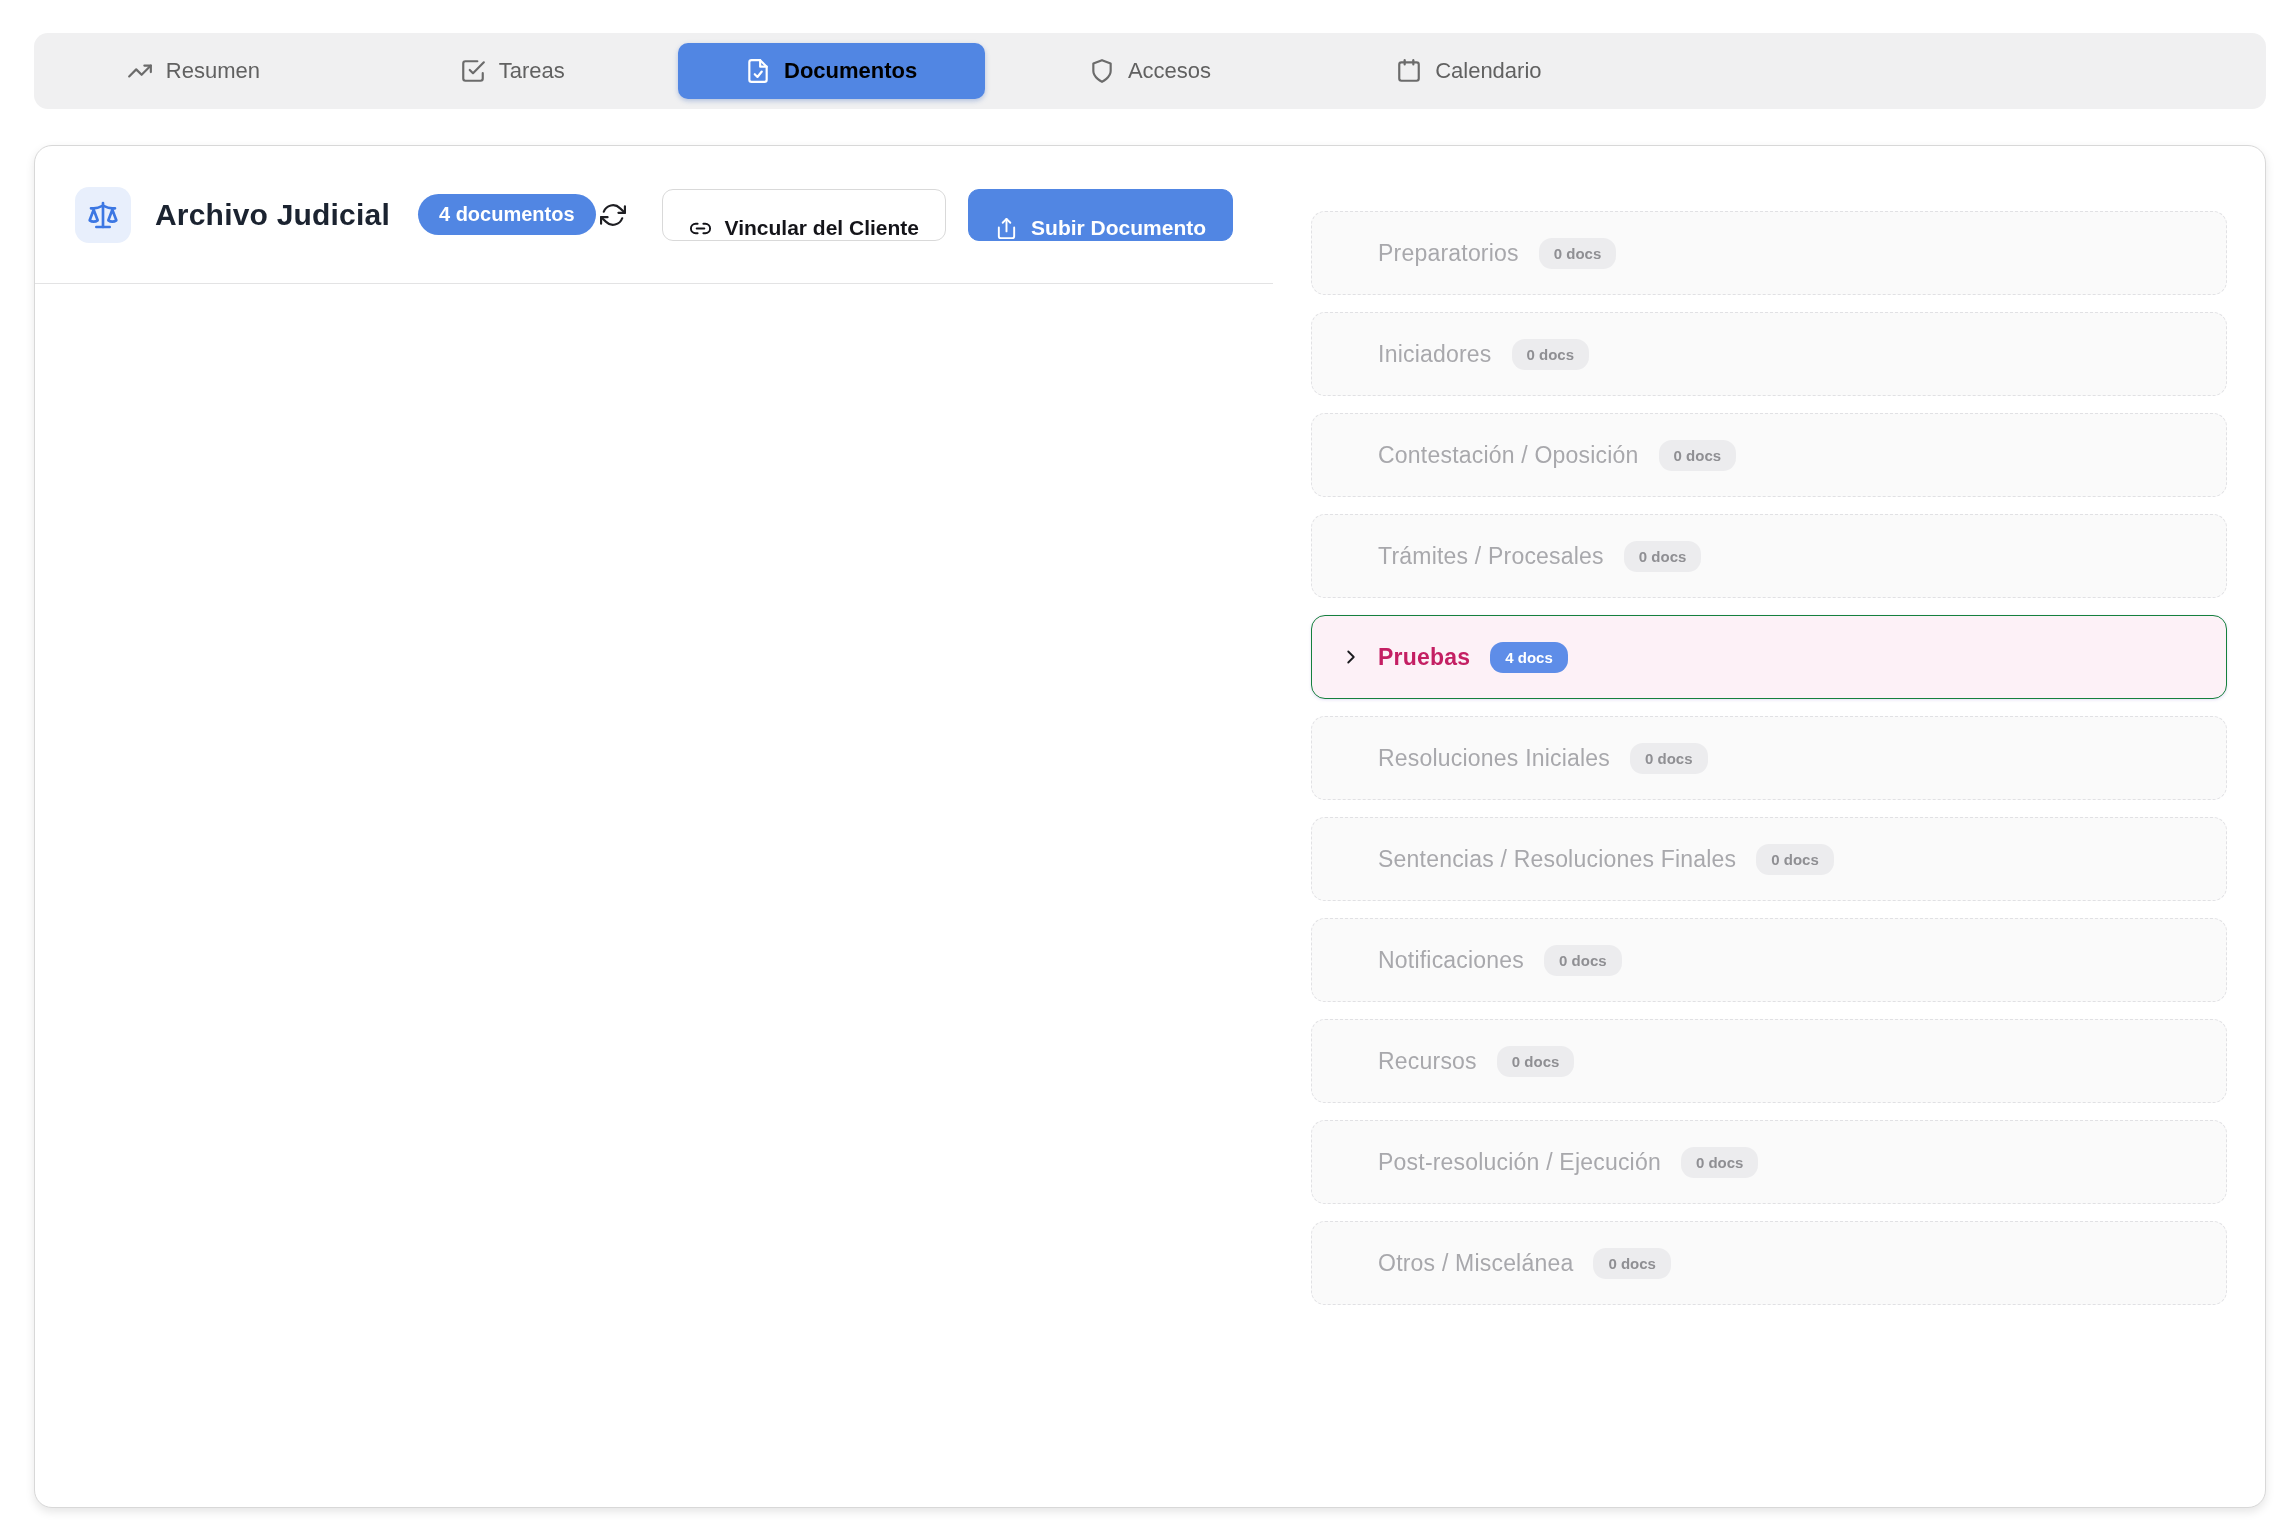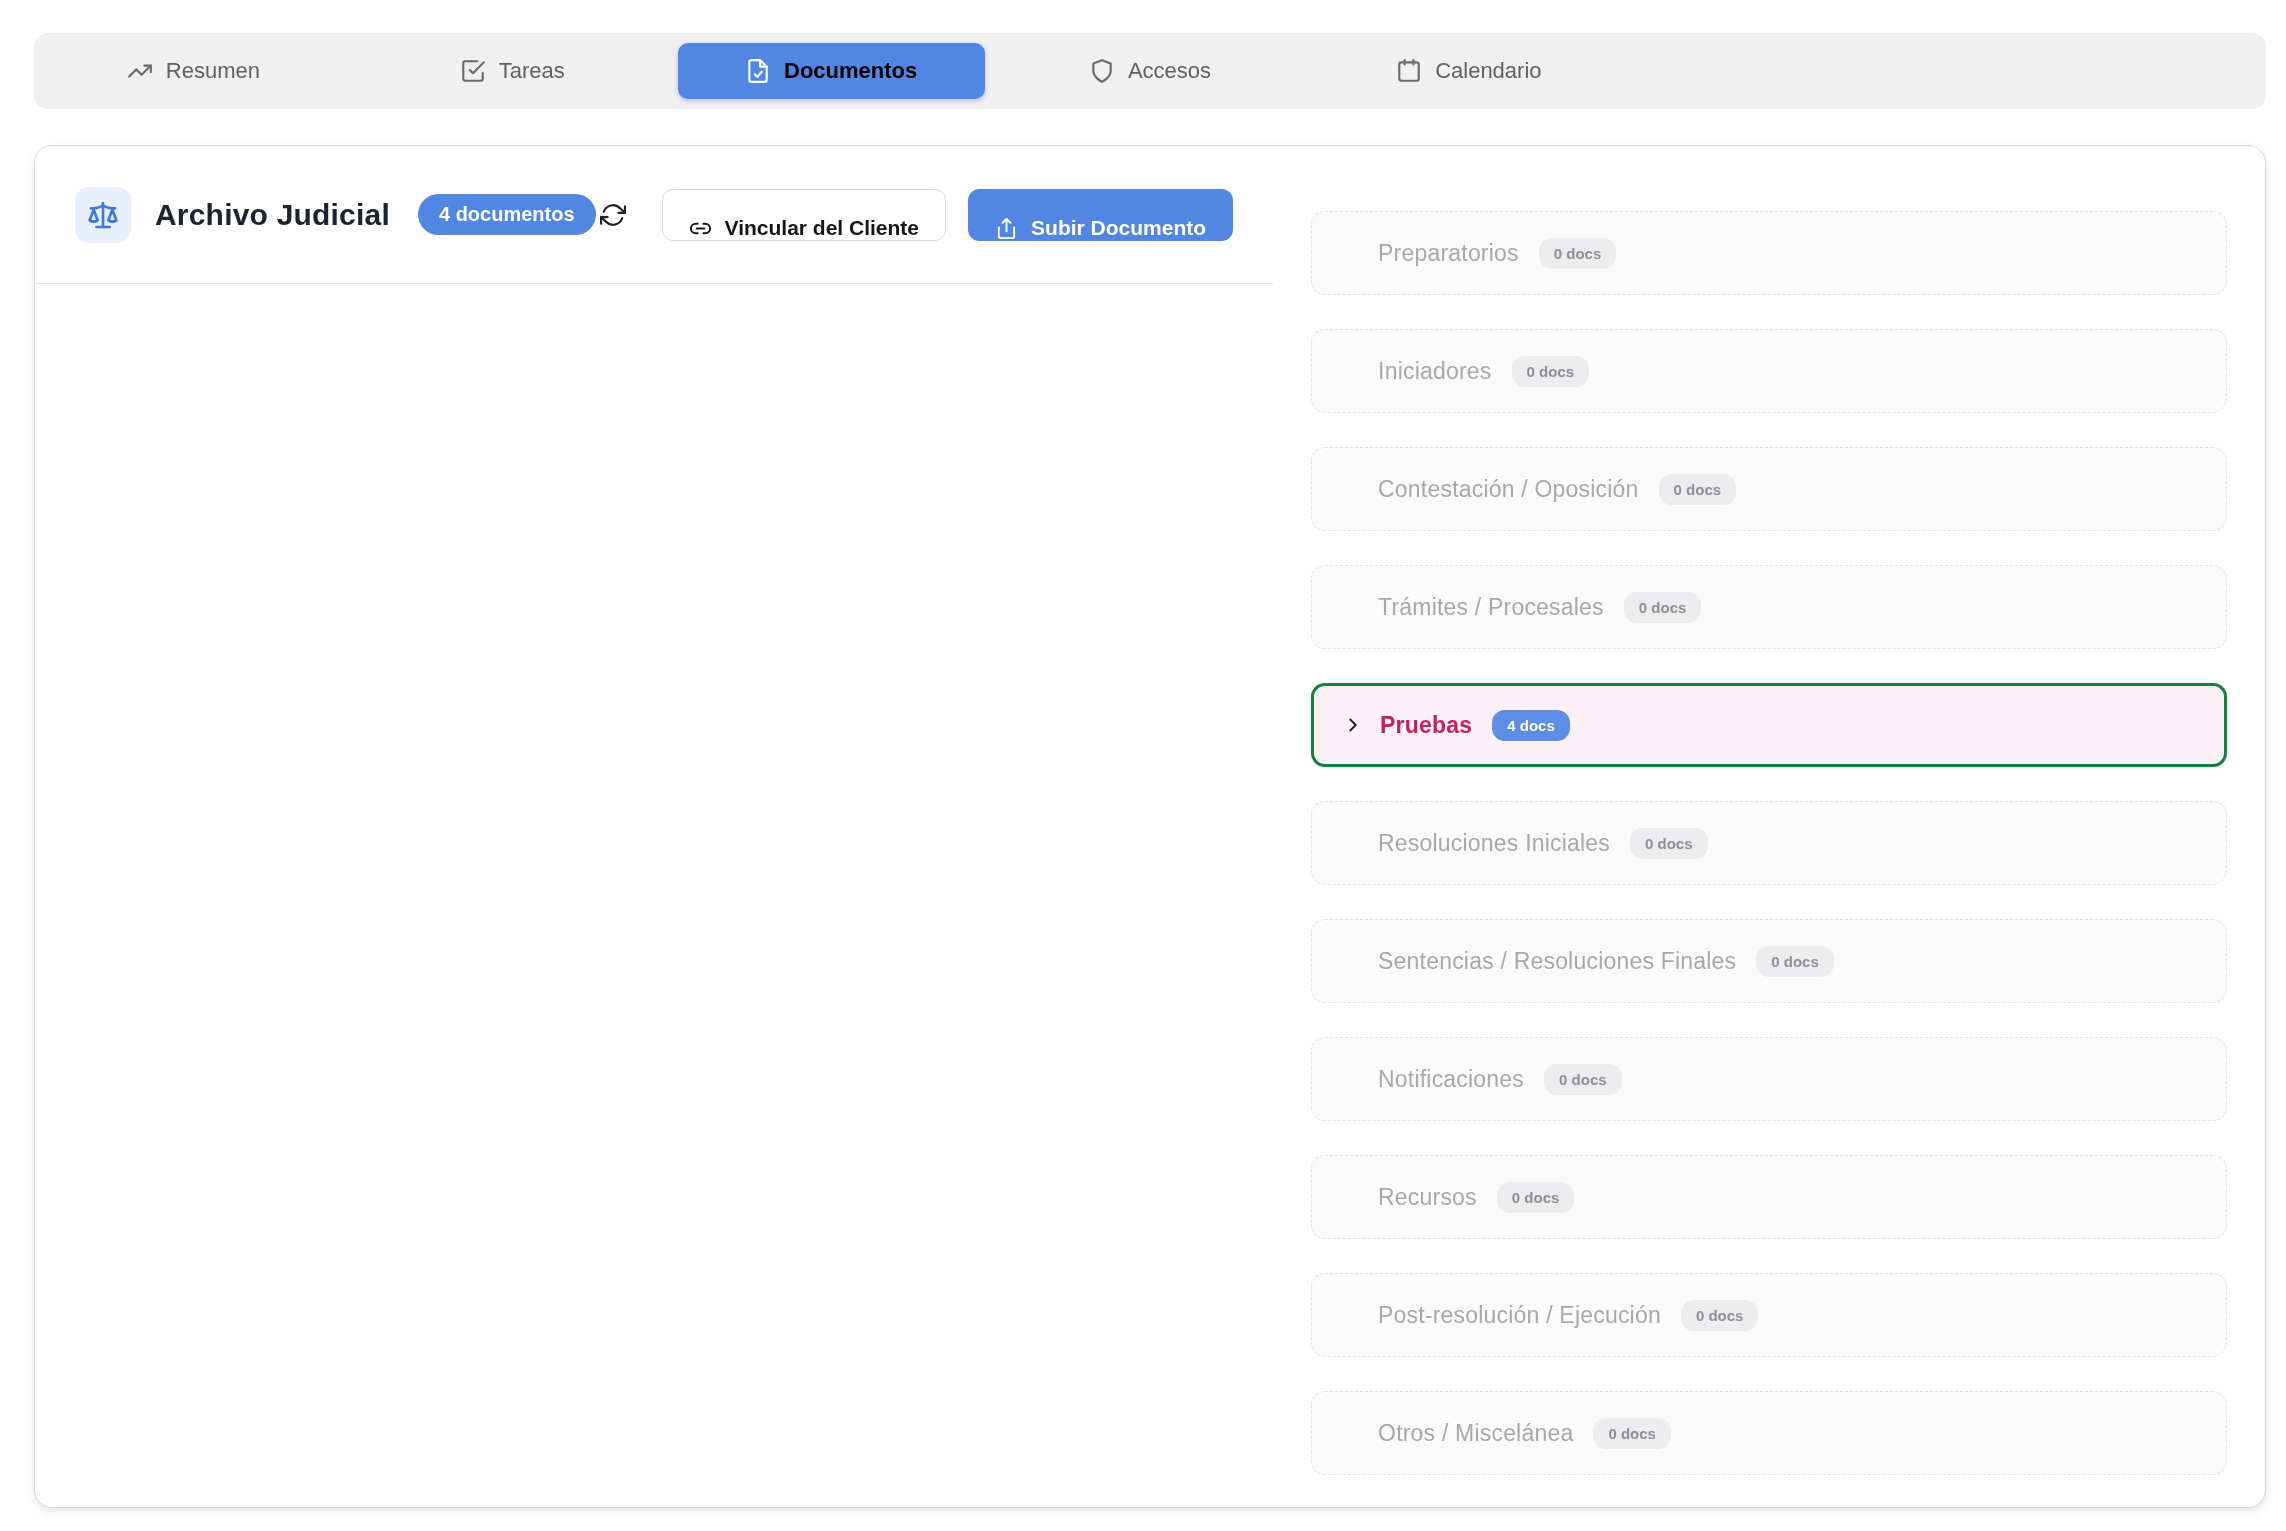--- a/index.html
+++ b/index.html
@@ -110,21 +110,21 @@
     border: 1px solid #5186e3;
     color: #ffffff;
     margin-left: 22px;
   }
 
   
   .rows {
     flex: 1;
     padding: 65px 38px 0 38px;
     display: flex; flex-direction: column;
-    gap: 34px;
+    gap: 17px;
   }
   .row {
     height: 84px; flex: 0 0 auto;
     border-radius: 14px;
     background: #fafafa;
     border: 1px dashed #e1e1e4;
     display: flex; align-items: center;
     padding: 0 28px;
     cursor: pointer;
   }
@@ -144,21 +144,21 @@
     background: #ececee;
     color: #8f8f93;
     font-size: 15px; font-weight: 600;
     padding: 7px 15px;
     border-radius: 13px;
     white-space: nowrap;
     text-align: center;
   }
   .row.active {
     background: #fdf1f7;
-    border: 3px solid #15803d;
+    border: 1px solid #15803d;
     box-shadow: 0 1px 3px rgba(150,130,220,0.25);
   }
   .row.active .chevron { visibility: visible; }
   .row.active .row-label { color: #c41f63; font-weight: 700; }
   .row.active .row-badge { background: #5e8de8; color: #ffffff; font-weight: 700; }
 </style>
 </head>
 <body>
 
 <nav class="tabbar" id="tabbar">

